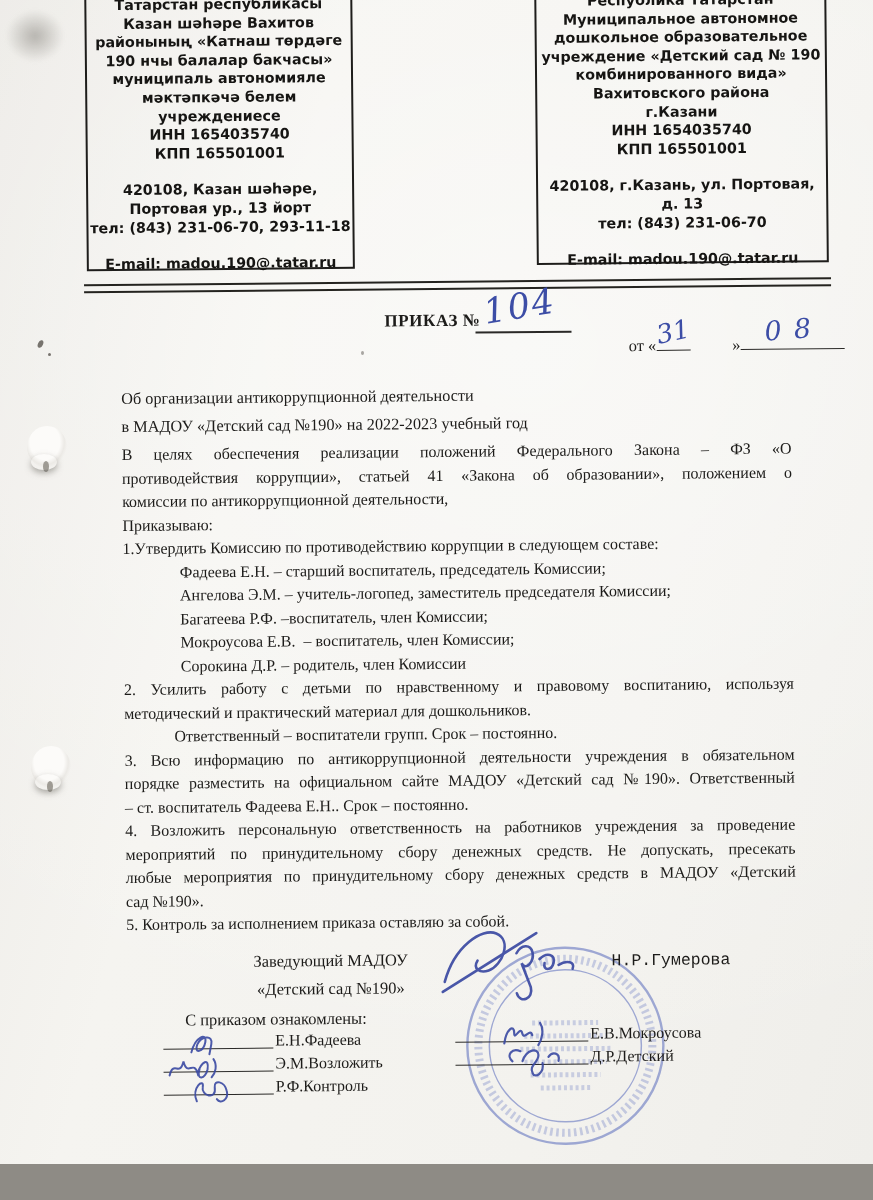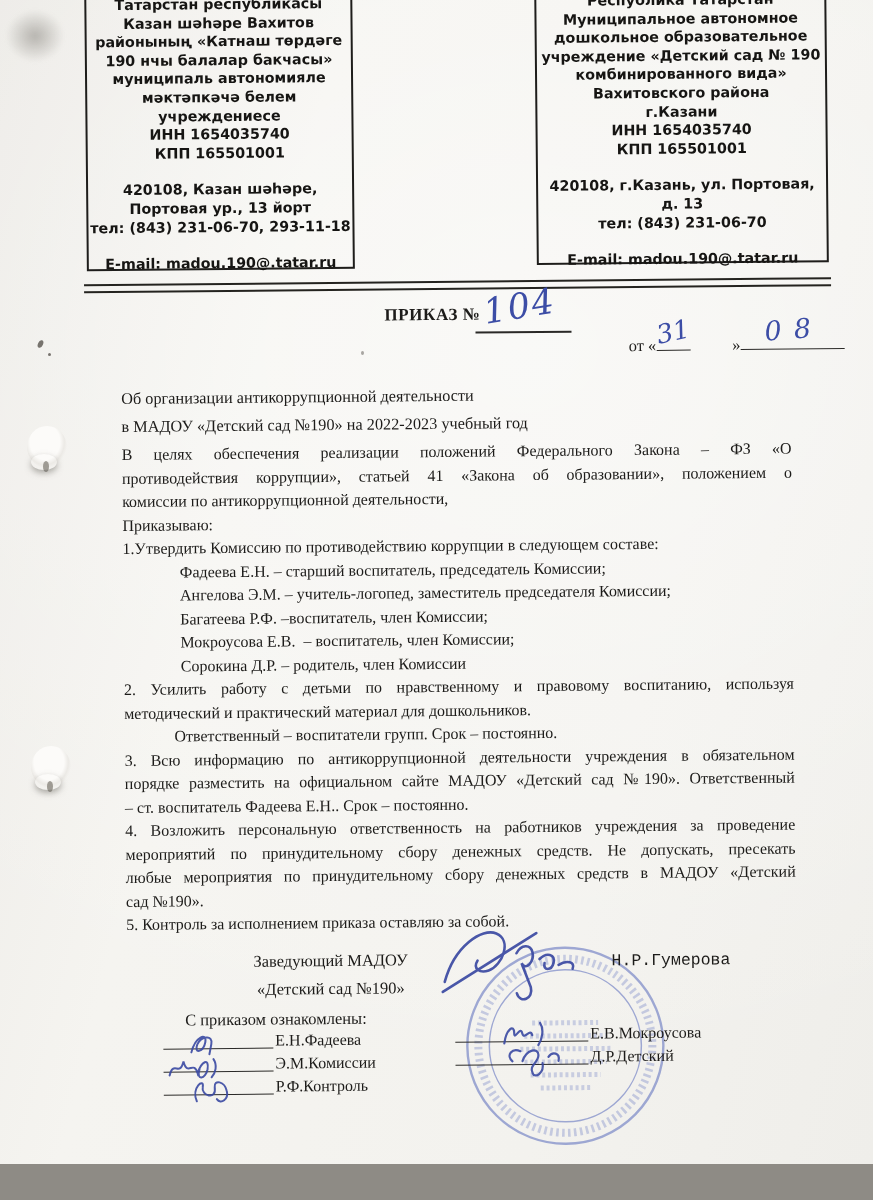--- a/index.html
+++ b/index.html
@@ -33,21 +33,21 @@
     font-family:"DejaVu Sans", sans-serif;font-weight:700;font-size:14.3px;line-height:18.6px;
     text-align:center;color:#161513;padding-top:5px;box-sizing:border-box;}
   .lh-box.left{left:89px;width:268px;height:282px;}
   .lh-box.right{left:539px;width:292px;height:280px;}
   .gap-top{margin-top:18px;}
   .double-rule{position:absolute;left:86px;top:281px;width:747px;height:5px;
     border-top:2.6px solid #24231f;border-bottom:2px solid #24231f;}
 
   
   .prikaz-row{position:absolute;left:0;top:305px;width:100%;font-size:17px;}
-  .prikaz-label{position:absolute;left:386px;top:0;font-weight:700;letter-spacing:.6px;}
+  .prikaz-label{position:absolute;left:386px;top:6px;font-weight:700;letter-spacing:.6px;}
   .num-line{position:absolute;left:477px;top:0;width:96px;height:27px;border-bottom:2px solid #2a2927;}
   .hand{font-family:"DejaVu Serif", serif;font-style:italic;color:#3c4da6;}
   .hand-104{position:absolute;left:8px;top:-18px;font-size:35px;transform:rotate(-9deg);letter-spacing:2px;}
   .date-row{position:absolute;left:588px;top:28px;font-size:16.5px;white-space:nowrap;}
   .date-piece{display:inline-block;vertical-align:baseline;margin-left:42px;}
   .day-line{display:inline-block;position:relative;width:34px;height:19px;border-bottom:1.8px solid #2a2927;}
   .hand-31{position:absolute;left:0px;top:-14px;font-size:26px;transform:rotate(-12deg);}
   .month-line{display:inline-block;position:relative;width:104px;height:19px;border-bottom:1.8px solid #2a2927;}
   .hand-08{position:absolute;left:24px;top:-16px;font-size:27px;letter-spacing:12px;transform:rotate(-4deg);}
 
@@ -192,21 +192,21 @@
         <path d="M122,46 C130,41 139,43 136,50"></path>
       </g>
     </svg>
 
     <div class="head-name">Н.Р.Гумерова</div>
 
     <div class="ack-label">С приказом ознакомлены:</div>
 
     <div class="ack-col left">
       <div class="ack-row"><span class="ack-line"></span><span class="ack-name">Е.Н.Фадеева</span></div>
-      <div class="ack-row"><span class="ack-line"></span><span class="ack-name">Э.М.Комиссии</span></div>
+      <div class="ack-row"><span class="ack-line"></span><span class="ack-name">Э.М.Возложить</span></div>
       <div class="ack-row"><span class="ack-line"></span><span class="ack-name">Р.Ф.Контроль</span></div>
     </div>
     <div class="ack-col right">
       <div class="ack-row"><span class="ack-line"></span><span class="ack-name">Е.В.Мокроусова</span></div>
       <div class="ack-row"><span class="ack-line"></span><span class="ack-name">Д.Р.Детский</span></div>
     </div>
 
     <svg class="sigsvg scr-l1" width="60" height="30" viewBox="0 0 60 30">
       <path d="M10,24 C14,8 26,4 24,14 C22,24 12,26 16,16 C20,8 32,6 30,16 L28,26" fill="none" stroke="#3a49a2" stroke-width="2" stroke-linecap="round" opacity="0.9"></path>
     </svg>

